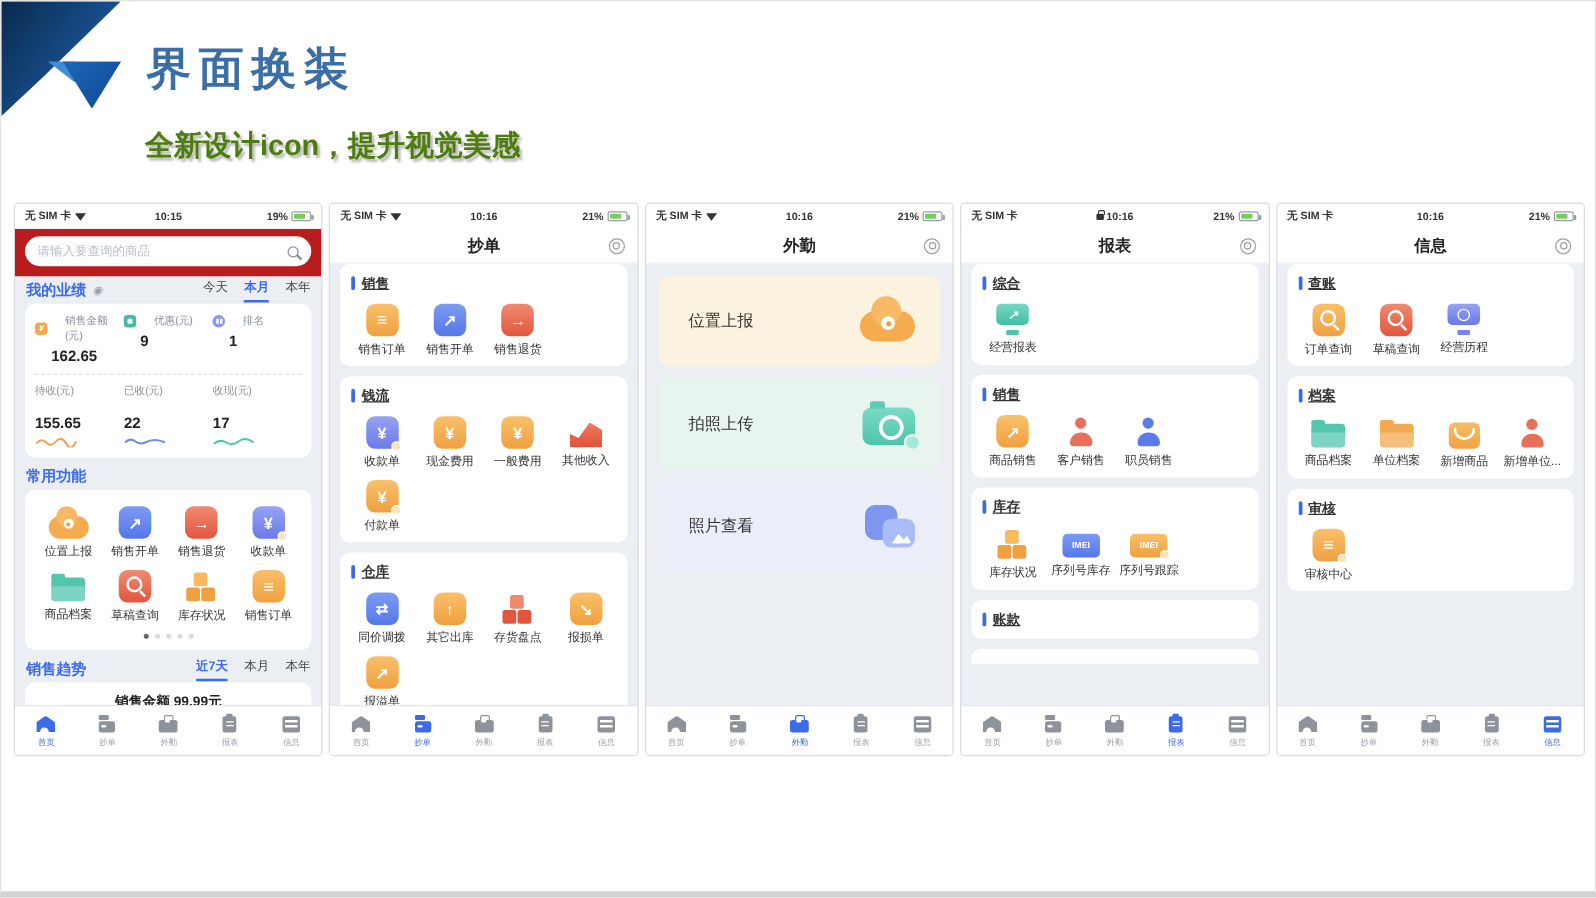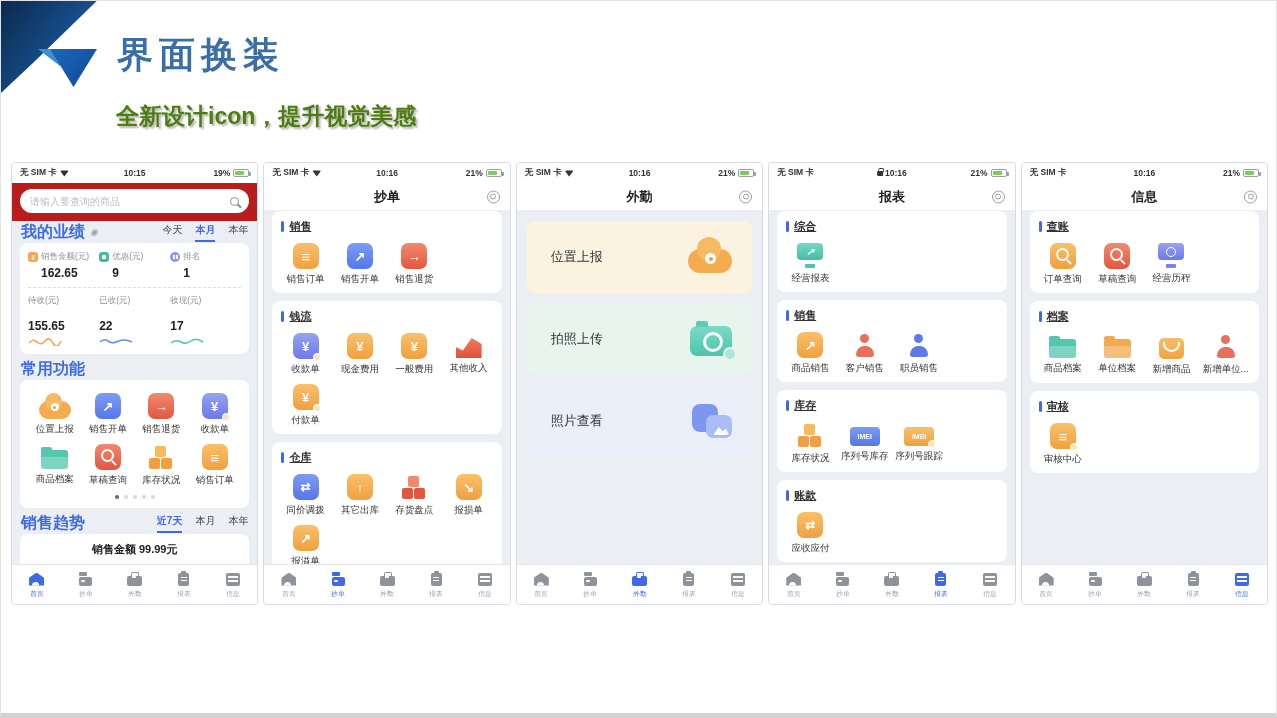--- a/index.html
+++ b/index.html
@@ -51,31 +51,31 @@
   .searchbox{height:24px;background:#fff;border-radius:12px;display:flex;align-items:center;
     padding:0 10px;}
   .search-input{flex:1;border:none;outline:none;font-size:10px;color:#333;background:transparent;
     font-family:"Liberation Sans",sans-serif;}
   .search-input::placeholder{color:#B9BEC8;}
   .mag{width:9px;height:9px;border:1.6px solid #8A909A;border-radius:50%;position:relative;flex:none;}
   .mag::after{content:"";position:absolute;width:5px;height:1.6px;background:#8A909A;
     transform:rotate(45deg);right:-4px;bottom:-2px;}
   
   .sec-row{display:flex;align-items:center;justify-content:space-between;padding:0 9px;height:22px;}
-  .sec-title{color:#3D6BE8;font-weight:bold;font-size:16px;display:flex;align-items:center;}
+  .sec-title{color:#3D6BE8;font-weight:bold;font-size:12px;display:flex;align-items:center;}
   .eye{color:#9AA0A8;font-size:9px;margin-left:5px;font-weight:normal;}
   .eye::before{content:"◉";}
   .tabs{display:flex;gap:13px;font-size:10px;color:#444;}
   .tabs .t{padding-bottom:3px;cursor:default;}
   .tabs .t.on{color:#3D6BE8;font-weight:bold;border-bottom:2px solid #3D6BE8;}
   
   .card{margin:0 8px 4px;background:#fff;border-radius:8px;padding:8px;}
   .stat-grid{display:flex;}
   .stat{flex:1;}
-  .stat-l{display:flex;align-items:center;font-size:8.5px;color:#8a8f98;gap:3px;}
+  .stat-l{display:flex;align-items:center;font-size:8.5px;color:#8a8f98;gap:14px;}
   .badge{width:10px;height:10px;border-radius:3px;position:relative;flex:none;
     display:flex;align-items:center;justify-content:center;color:#fff;font-size:6.5px;font-weight:bold;}
   .b-or{background:#F5A74F;} .b-tl{background:#45BDA4;} .b-in{background:#8B96EE;border-radius:50%;}
   .b-tl::before{content:"";width:4px;height:4px;background:#fff;border-radius:1px;}
   .b-in::before{content:"";width:2px;height:4px;background:#fff;box-shadow:3px 0 0 #fff;margin-left:-3px;}
   .stat-v{font-size:12px;font-weight:bold;color:#222;margin:3px 0 0 13px;}
   .stat-v.noind{margin-left:0;margin-top:12px;}
   .dash{border-top:1px dashed #DDDFE4;margin:7px 0;}
   .wave{margin:3px 0 0 0;display:block;}
   
@@ -702,26 +702,20 @@
             <span class="gl">序列号跟踪</span>
           </div>
       </div>
     </div>
 
     <div class="sec-card">
       <div class="sec-h">
           <i class="bar"></i>
           <span class="sec-name">账款</span>
         </div>
-      <div class="grid">
-        <div class="gi">
-            <span class="ic c-or g-sw"></span>
-            <span class="gl">应收应付</span>
-          </div>
-      </div>
     </div>
     <div class="sliver"></div>
 
     <div class="tabbar">
       <div class="tab">
           <span class="ti">
             <i class="ti-home"></i>
           </span>
           <span class="tl">首页</span>
         </div>

